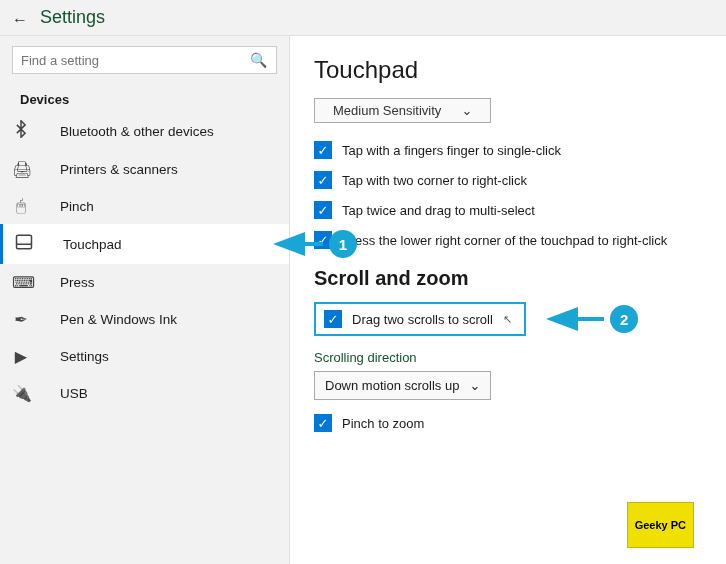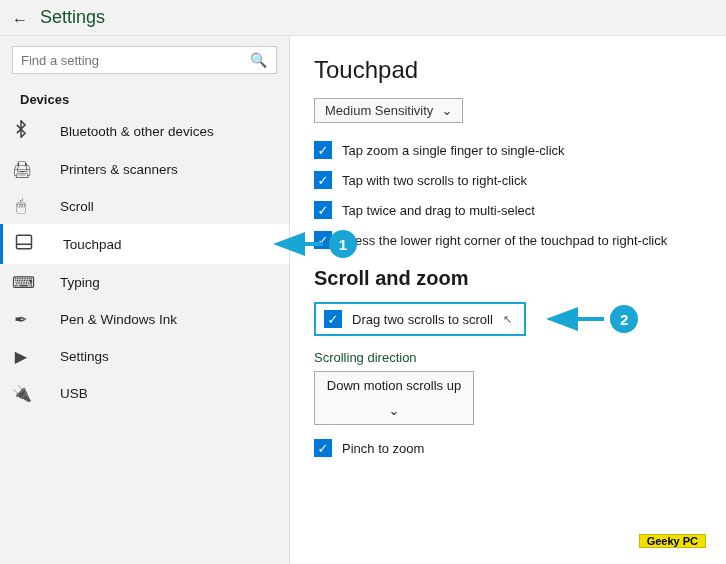--- a/index.html
+++ b/index.html
@@ -130,27 +130,27 @@
       font-size: 24px;
       font-weight: 300;
       color: #1a1a1a;
       margin-bottom: 14px;
     }
 
     .sensitivity-dropdown {
       display: inline-flex;
       align-items: flex-end;
       border: 1px solid #aaa;
-      padding: 4px 10px;
+      padding: 4px 18px;
       background: #f9f9f9;
       margin-bottom: 18px;
       font-size: 13px;
       color: #333;
       cursor: pointer;
-      gap: 8px;
+      gap: 20px;
     }
 
     .checkbox-item {
       display: flex;
       align-items: center;
       gap: 10px;
       margin-bottom: 12px;
       font-size: 13px;
       color: #1a1a1a;
     }
@@ -212,33 +212,32 @@
       align-items: center;
       border: 1px solid #aaa;
       padding: 6px 10px;
       background: #f9f9f9;
       margin-bottom: 14px;
       font-size: 13px;
       color: #1a1a1a;
       cursor: pointer;
       gap: 10px;
       min-width: 160px;
-      flex-direction: column;
     }
 
     
     .geeky-badge {
       position: fixed;
       bottom: 16px;
-      right: 20px;
+      right: 32px;
       background: #f0e000;
       color: #000;
       font-size: 11px;
       font-weight: bold;
-      padding: 0 7px;
+      padding: 16px 7px;
       font-family: Arial, sans-serif;
       border: 1px solid #c8b800;
       z-index: 100;
     }
   </style>
 </head>
 <body>
 
 <div class="title-bar">
   <span class="title-bar-back">←</span>
@@ -265,21 +264,21 @@
       <span class="nav-label">Bluetooth &amp; other devices</span>
     </div>
 
     <div class="nav-item">
       <span class="nav-icon">🖨</span>
       <span class="nav-label">Printers &amp; scanners</span>
     </div>
 
     <div class="nav-item">
       <span class="nav-icon">🖱</span>
-      <span class="nav-label">Scroll</span>
+      <span class="nav-label">Pinch</span>
     </div>
 
     <div class="nav-item active" style="position:relative; overflow:visible;">
       <span class="nav-icon">
         <svg width="18" height="18" viewBox="0 0 24 24" fill="none" stroke="#444" stroke-width="2">
           <rect x="2" y="3" width="20" height="18" rx="2"></rect>
           <line x1="2" y1="15" x2="22" y2="15"></line>
         </svg>
       </span>
       <span class="nav-label">Touchpad</span>
@@ -294,21 +293,21 @@
           <line x1="50" y1="14" x2="8" y2="14" stroke="#1aa6d4" stroke-width="4" marker-end="url(#arrowhead1)"></line>
         </svg>
         <div class="circle-num">
           <span>1</span>
         </div>
       </div>
     </div>
 
     <div class="nav-item">
       <span class="nav-icon">⌨</span>
-      <span class="nav-label">Typing</span>
+      <span class="nav-label">Press</span>
     </div>
 
     <div class="nav-item">
       <span class="nav-icon">✒</span>
       <span class="nav-label">Pen &amp; Windows Ink</span>
     </div>
 
     <div class="nav-item">
       <span class="nav-icon">▶</span>
       <span class="nav-label">Settings</span>
@@ -329,28 +328,28 @@
     <div class="sensitivity-dropdown">
       <span>Medium Sensitivity</span>
       <span>⌄</span>
     </div>
 
     
     <div class="checkbox-item">
       <div class="cb-box">
         <span class="checkmark">✓</span>
       </div>
-      <span>Tap zoom a single finger to single-click</span>
+      <span>Tap with a fingers finger to single-click</span>
     </div>
 
     <div class="checkbox-item">
       <div class="cb-box">
         <span class="checkmark">✓</span>
       </div>
-      <span>Tap with two scrolls to right-click</span>
+      <span>Tap with two corner to right-click</span>
     </div>
 
     <div class="checkbox-item">
       <div class="cb-box">
         <span class="checkmark">✓</span>
       </div>
       <span>Tap twice and drag to multi-select</span>
     </div>
 
     <div class="checkbox-item">

